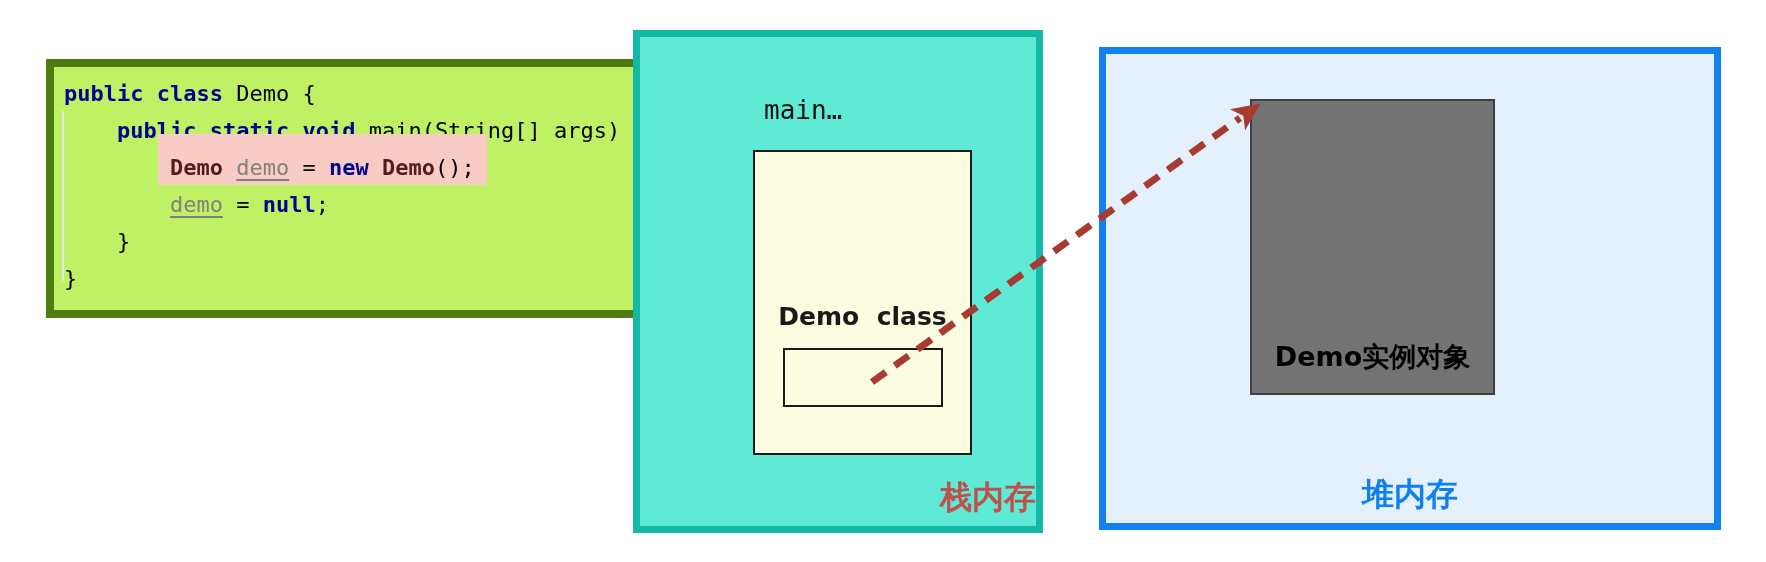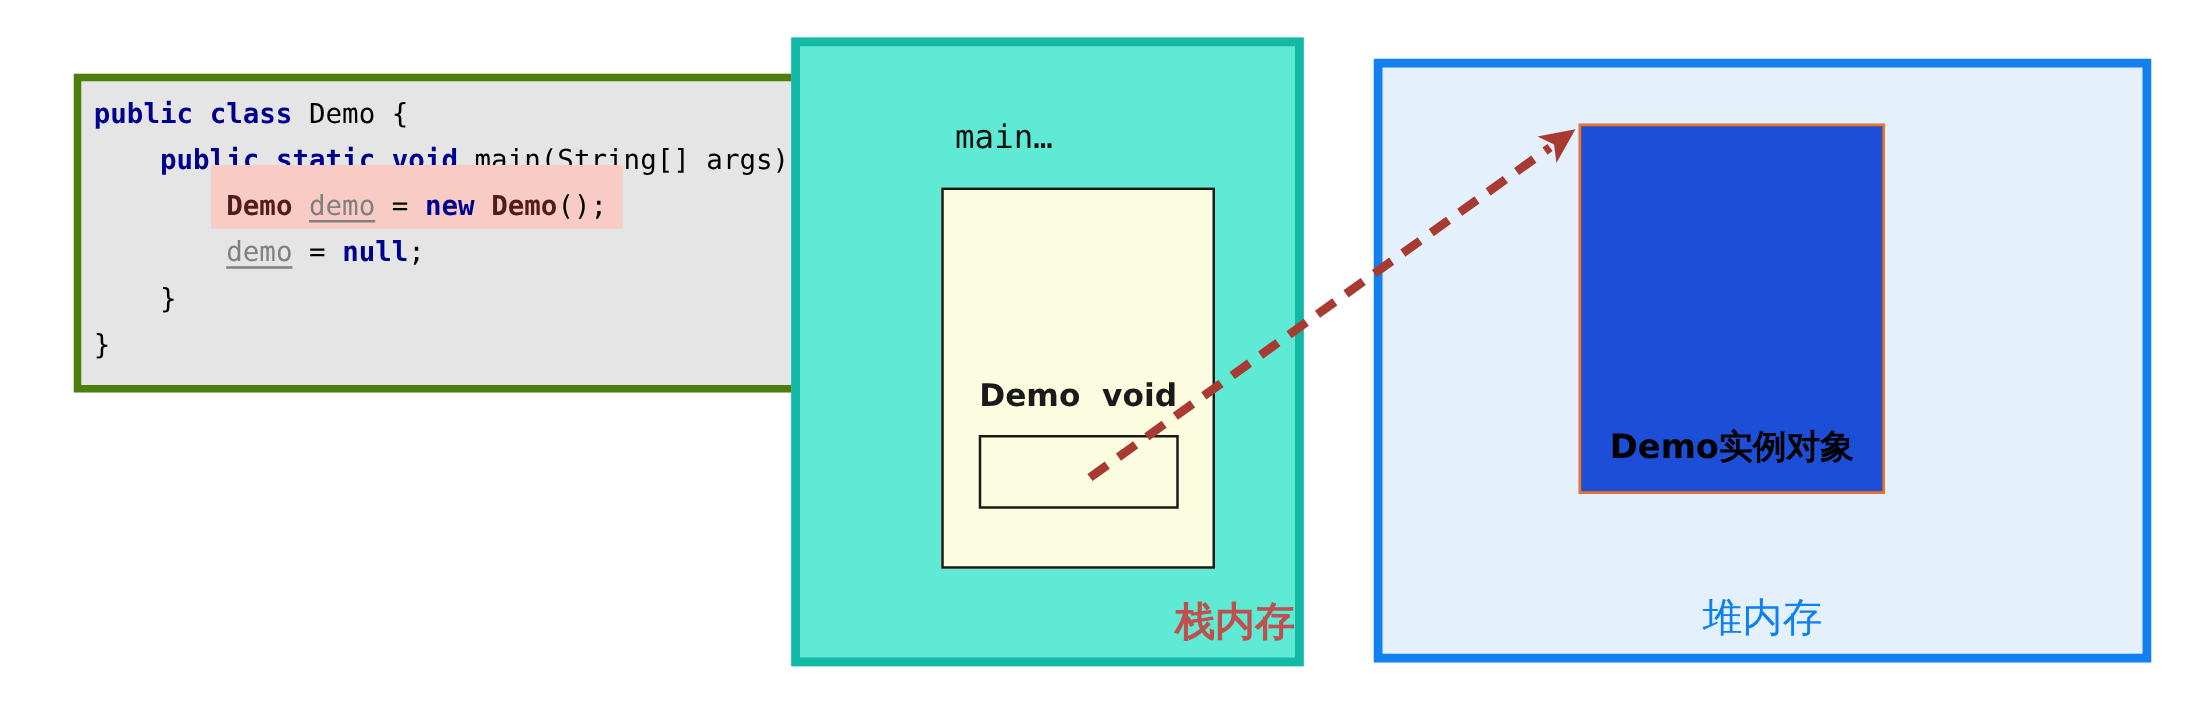--- a/index.html
+++ b/index.html
@@ -3,21 +3,21 @@
 <meta charset="utf-8">
 <style>
   html,body{margin:0;padding:0;background:#ffffff;}
   .canvas{
     position:relative;width:1766px;height:562px;background:#ffffff;overflow:hidden;
     font-family:"DejaVu Sans",sans-serif;
   }
   
   .code-panel{
     position:absolute;left:46px;top:59px;width:615px;height:243px;
-    background:#e5e5e5;border:6px solid #4d7c0f;box-sizing:content-box;margin-left:13px;
+    background:#bef264;border:8px solid #4d7c0f;box-sizing:content-box;
   }
   .code-gutter-line{
     position:absolute;left:8px;top:44px;width:2px;height:170px;background:#dfe6ef;
   }
   .code-lines{
     position:absolute;left:10px;top:8px;right:0;
     font-family:"DejaVu Sans Mono",monospace;font-size:22px;line-height:37px;
     white-space:pre;color:#000000;
   }
   .tok-kw{color:#000090;font-weight:bold;}
@@ -49,48 +49,48 @@
   .stack-label{
     position:absolute;left:0;bottom:6px;width:100%;text-align:right;
     font-size:32px;font-weight:bold;color:#c0504d;
   }
   
   .heap-box{
     position:absolute;left:1099px;top:47px;width:608px;height:469px;
     background:#e4f1fc;border:7px solid #1280f0;
   }
   .object-box{
-    position:absolute;left:157px;top:45px;width:241px;height:292px;
-    background:#1d4ed8;border:2px solid #f97316;
+    position:absolute;left:144px;top:45px;width:241px;height:292px;
+    background:#737373;border:2px solid #404040;
   }
   .object-label{
     position:absolute;left:0;bottom:18px;width:100%;text-align:center;
     font-size:27px;font-weight:bold;color:#000000;
   }
   .heap-label{
     position:absolute;left:0;bottom:6px;width:100%;text-align:center;
-    font-size:32px;font-weight:normal;color:#0f80f2;
+    font-size:32px;font-weight:bold;color:#0f80f2;
   }
   
   .arrow-svg{position:absolute;left:0;top:0;width:1766px;height:562px;pointer-events:none;}
 </style>
 </head>
 <body>
 
 <div class="canvas">
 
   <div class="code-panel">
     <div class="code-gutter-line"></div>
     <div class="code-lines" id="code-lines"><div class="code-line"><span class="tok-kw">public class</span><span class="tok-pl"> Demo {</span></div><div class="code-line">    <span class="tok-kw">public static void</span><span class="tok-pl"> main(String[] args) {</span></div><div class="code-line">        <span class="hl"><span class="tok-cls">Demo</span><span class="tok-pl"> </span><span class="tok-var">demo</span><span class="tok-pl"> = </span><span class="tok-kw">new</span><span class="tok-pl"> </span><span class="tok-cls">Demo</span><span class="tok-pl">();</span></span></div><div class="code-line">        <span class="tok-var">demo</span><span class="tok-pl"> = </span><span class="tok-kw">null</span><span class="tok-pl">;</span></div><div class="code-line">    <span class="tok-pl">}</span></div><div class="code-line"><span class="tok-pl">}</span></div></div>
   </div>
 
   <div class="stack-box">
     <div class="frame-method">main…</div>
     <div class="frame-box">
-      <div class="variable-name">Demo  void</div>
+      <div class="variable-name">Demo  class</div>
       <div class="variable-slot"></div>
     </div>
     <div class="stack-label">栈内存</div>
   </div>
 
   <div class="heap-box">
     <div class="object-box">
       <div class="object-label">Demo实例对象</div>
     </div>
     <div class="heap-label">堆内存</div>

